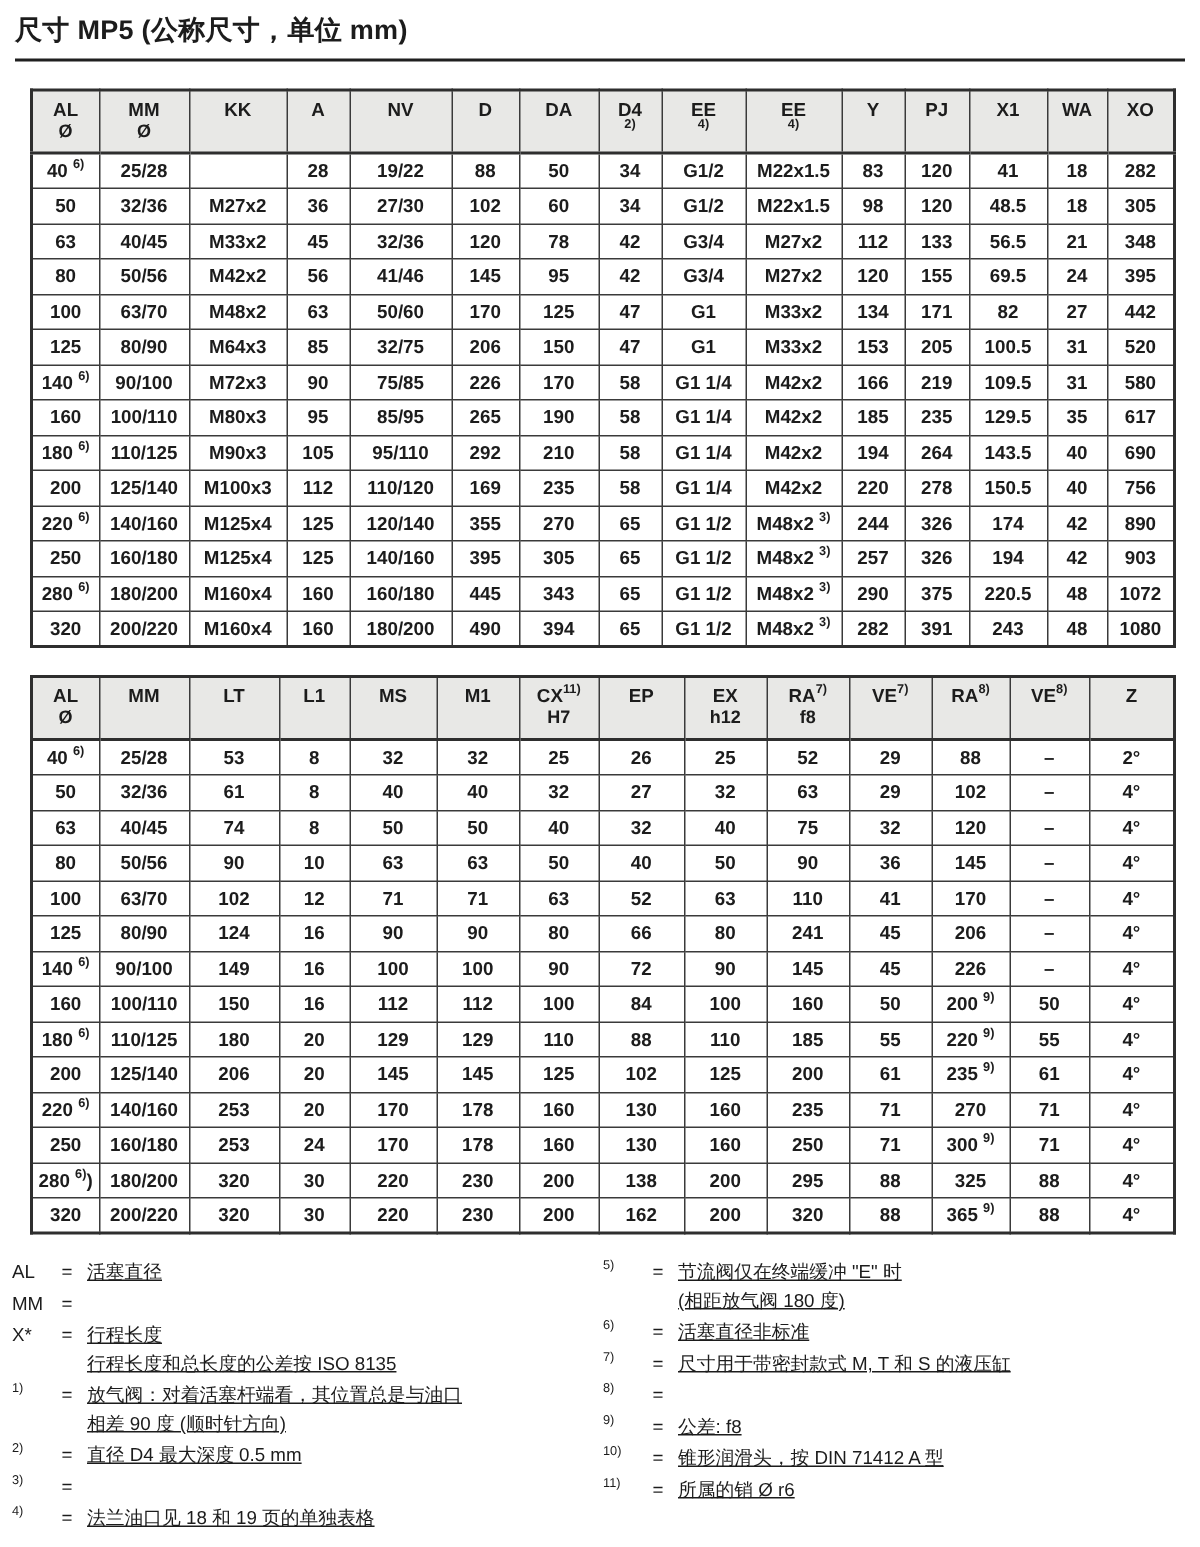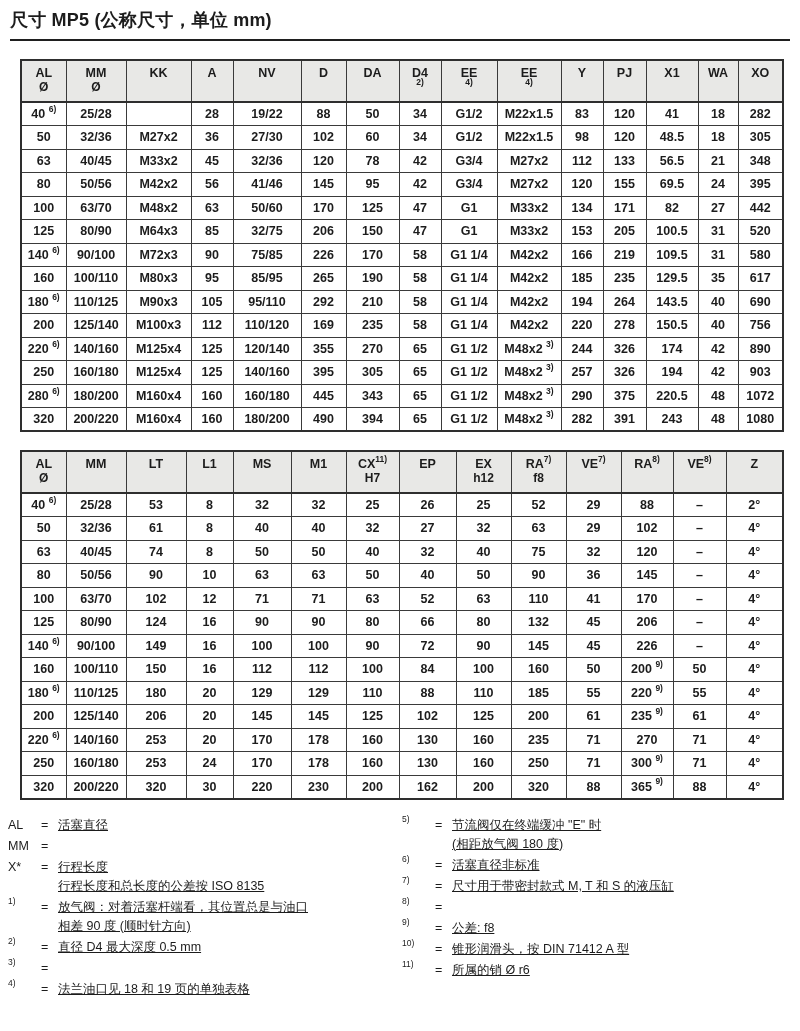--- a/index.html
+++ b/index.html
@@ -531,21 +531,21 @@
         <tr>
           <td>125</td>
           <td>80/90</td>
           <td>124</td>
           <td>16</td>
           <td>90</td>
           <td>90</td>
           <td>80</td>
           <td>66</td>
           <td>80</td>
-          <td>132</td>
+          <td>241</td>
           <td>45</td>
           <td>206</td>
           <td>–</td>
           <td>4°</td>
         </tr>
         <tr>
           <td>140 <sup>6)</sup></td>
           <td>90/100</td>
           <td>149</td>
           <td>16</td>
@@ -634,20 +634,36 @@
           <td>160</td>
           <td>130</td>
           <td>160</td>
           <td>250</td>
           <td>71</td>
           <td>300 <sup>9)</sup></td>
           <td>71</td>
           <td>4°</td>
         </tr>
         <tr>
+          <td>280 <sup>6)</sup>)</td>
+          <td>180/200</td>
+          <td>320</td>
+          <td>30</td>
+          <td>220</td>
+          <td>230</td>
+          <td>200</td>
+          <td>138</td>
+          <td>200</td>
+          <td>295</td>
+          <td>88</td>
+          <td>325</td>
+          <td>88</td>
+          <td>4°</td>
+        </tr>
+        <tr>
           <td>320</td>
           <td>200/220</td>
           <td>320</td>
           <td>30</td>
           <td>220</td>
           <td>230</td>
           <td>200</td>
           <td>162</td>
           <td>200</td>
           <td>320</td>

